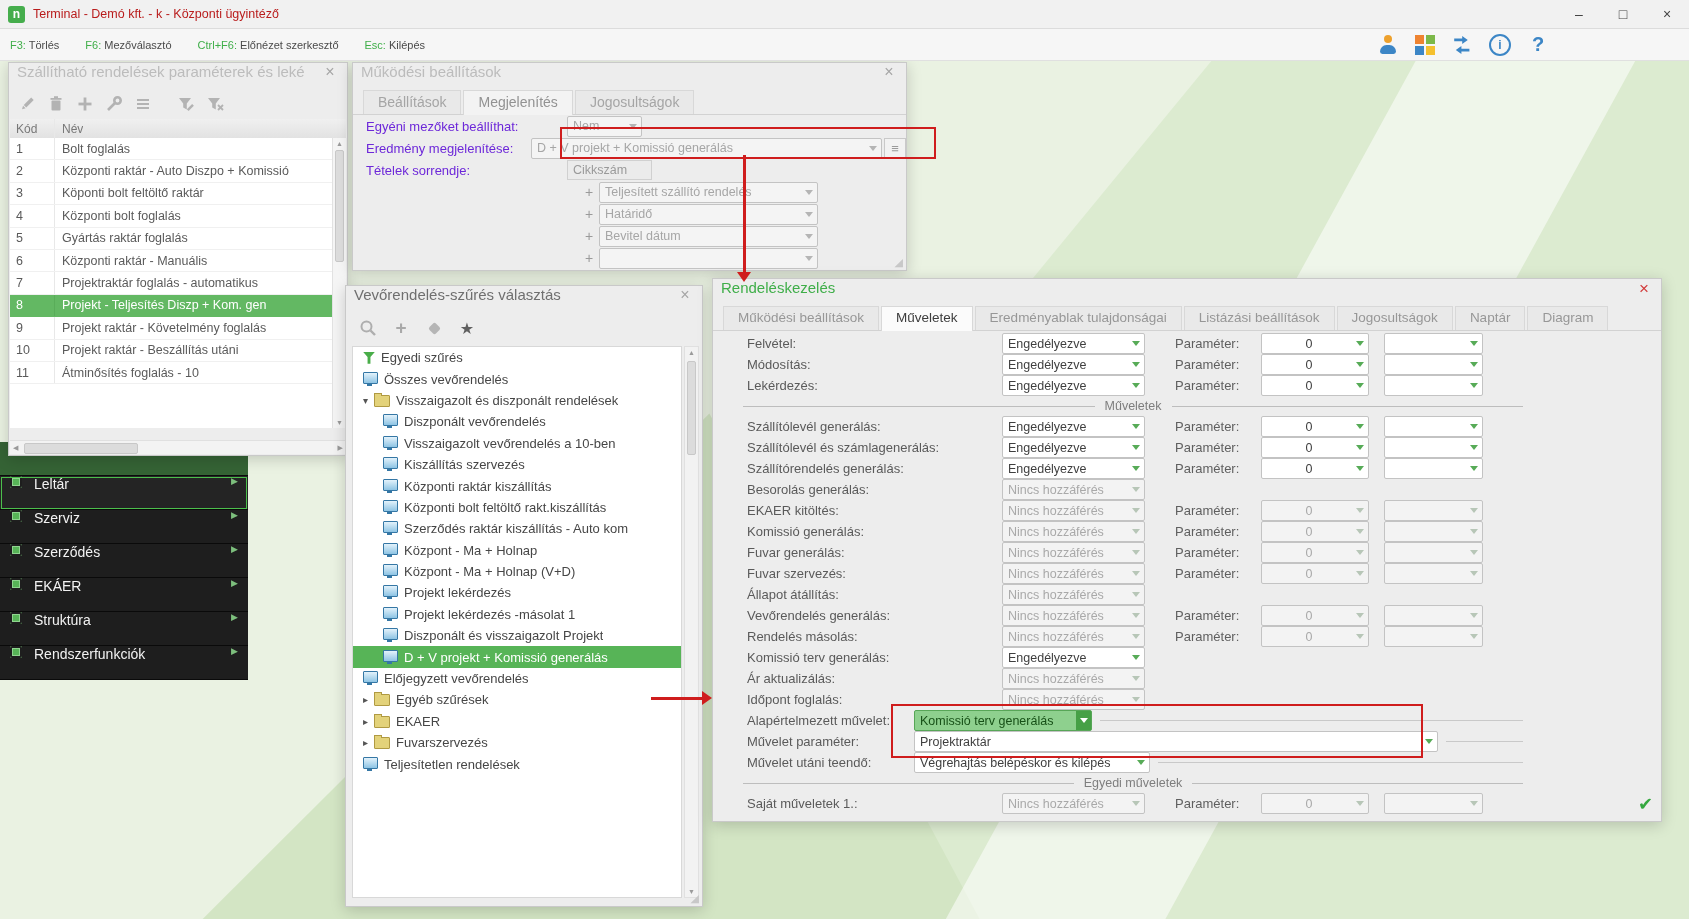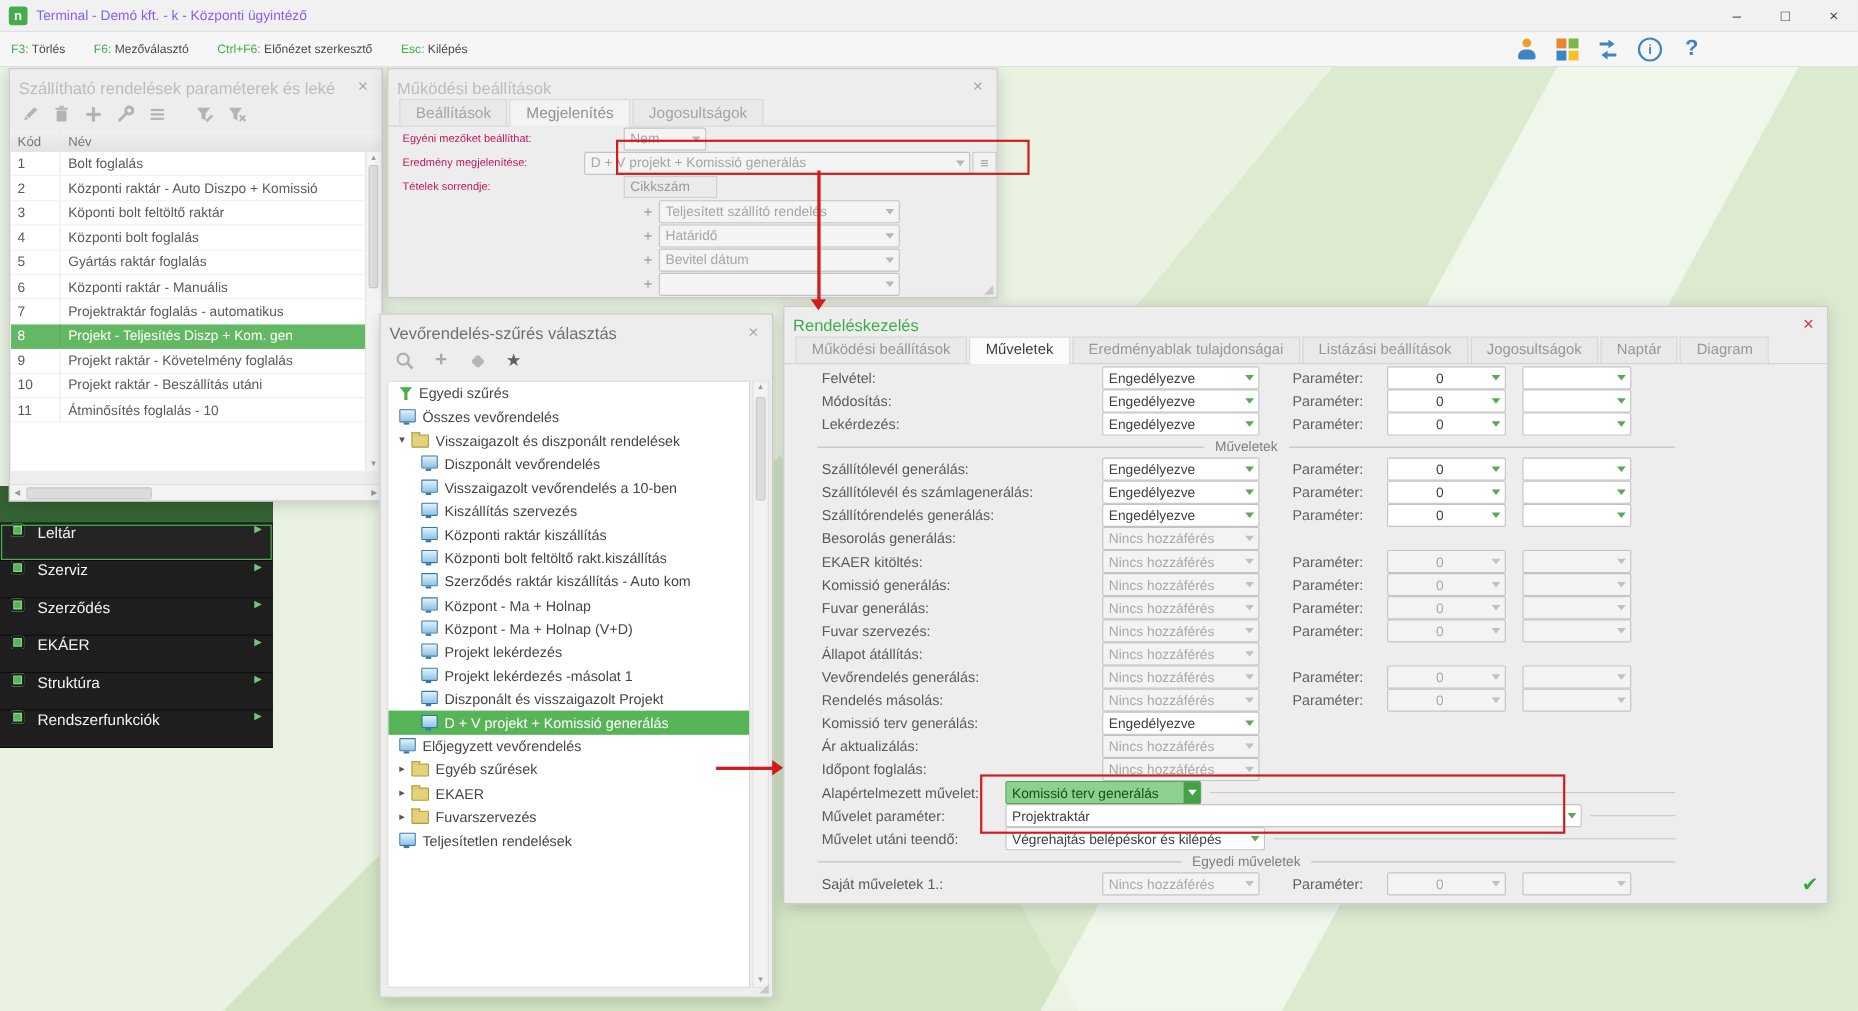--- a/index.html
+++ b/index.html
@@ -8,42 +8,42 @@
   
   .poly{position:absolute;inset:0;z-index:0;pointer-events:none}
   .poly1{background:#dcebd0;clip-path:polygon(30% 100%,72% 6%,100% 6%,100% 100%)}
   .poly2{background:rgba(255,255,255,.55);clip-path:polygon(56% 100%,84% 6%,97% 6%,69% 100%)}
   .poly3{background:#d3e5c4;clip-path:polygon(12% 100%,42% 45%,58% 100%)}
   
   .titlebar{position:absolute;left:0;top:0;width:1689px;height:28px;background:#f1f1f1;
             border-bottom:1px solid #dcdcdc;display:flex;align-items:center;z-index:20}
   .applogo{width:17px;height:17px;background:#45ad4c;border-radius:3px;color:#fff;font-size:12px;
            font-weight:bold;display:flex;align-items:center;justify-content:center;margin:0 8px 0 8px}
-  .apptitle{font-size:12.5px;color:#8b5cf6}
+  .apptitle{font-size:12.5px;color:#b91c1c}
   .sysbtns{margin-left:auto;display:flex}
   .sysbtn{width:44px;height:27px;display:flex;align-items:center;justify-content:center;color:#444;font-size:14px}
   .shortcutbar{position:absolute;left:0;top:29px;width:1689px;height:31px;background:#f6f6f6;
                border-bottom:1px solid #e0e0e0;display:flex;align-items:center;z-index:20;padding-left:10px}
   .sc{margin-right:26px;font-size:11px;color:#4a4a4a;white-space:nowrap}
   .sk{color:#3fae49}
   .sk::after{content:": ";color:#3fae49}
   .appicons{margin-left:auto;margin-right:150px;display:flex;align-items:center;gap:16px}
   .ic{width:22px;height:22px;display:flex;align-items:center;justify-content:center;position:relative}
   .ic-user::before{content:"";position:absolute;left:7px;top:1px;width:8px;height:8px;border-radius:50%;background:#eda12d}
   .ic-user::after{content:"";position:absolute;left:3px;bottom:2px;width:16px;height:9px;border-radius:8px 8px 3px 3px;background:#3c86c6}
   .ic-apps{display:grid;grid-template-columns:9px 9px;grid-gap:2px;width:auto;height:auto}
   .ic-apps span{width:9px;height:9px;display:block}
   .ic-apps span:nth-child(1){background:#ee8331}.ic-apps span:nth-child(2){background:#7cb849}
   .ic-apps span:nth-child(3){background:#3c86c6}.ic-apps span:nth-child(4){background:#f5c02e}
   .ic-info{width:18px;height:18px;border:2px solid #3c86c6;border-radius:50%;color:#3c86c6;
            font-size:12px;font-weight:bold;display:flex;align-items:center;justify-content:center}
   .ic-help{color:#3c86c6;font-size:20px;font-weight:bold}
   
   .window{position:absolute;background:#ededed;border:1px solid #c9c9c9;box-shadow:0 3px 14px rgba(0,0,0,.18)}
-  .wtitle{height:26px;display:flex;align-items:flex-end;padding:0 8px;font-size:15px;white-space:nowrap;overflow:hidden}
+  .wtitle{height:26px;display:flex;align-items:flex-start;padding:0 8px;font-size:15px;white-space:nowrap;overflow:hidden}
   .wclose{margin-left:auto;font-size:16px;color:#a6a6a6;width:18px;text-align:center;flex:none}
   
   .orders{left:8px;top:62px;width:338px;height:392px;z-index:5}
   .orders .wtitle{color:#bcbcbc}
   .otoolbar{height:30px;display:flex;align-items:center;gap:9px;padding-left:8px}
   .otoolbar .tbi{width:20px;height:20px;display:flex;align-items:center;justify-content:center}
   .tbi.gap{margin-left:14px}
   .thead{position:absolute;left:1px;right:1px;top:56px;height:19px;background:linear-gradient(#f0f0f0,#e2e2e2);
          border-bottom:1px solid #cfcfcf;display:flex;font-size:12px;color:#787878;align-items:center}
   .thead .c-code{font-weight:normal}
@@ -73,21 +73,21 @@
   .narrow{margin-left:auto;color:#7dbf7d;font-size:9px}
   
   .settings{left:352px;top:62px;width:553px;height:207px;z-index:5}
   .settings .wtitle{color:#bcbcbc}
   .tabsrow{height:25px;display:flex;align-items:flex-end;padding-left:10px;border-bottom:1px solid #d2d2d2}
   .tab{padding:0 14px;line-height:22px;height:23px;border:1px solid #d8d8d8;border-bottom:none;background:#e9e9e9;
        color:#a5a5a5;font-size:14px;margin-right:2px;white-space:nowrap}
   .tab.act{background:#f3f3f3;color:#929292;position:relative;top:1px;height:24px}
   .sform{position:absolute;left:0;top:52px;right:0;bottom:0}
   .frow{height:22px;display:flex;align-items:center;padding-left:13px}
-  .flabel{width:201px;font-size:10px;color:#be185d;white-space:nowrap}
+  .flabel{width:201px;font-size:13px;color:#6d28d9;white-space:nowrap}
   .splus{width:14px;margin-left:219px;color:#9a9a9a;font-size:14px;flex:none}
   .combo{height:19px;background:#fff;border:1px solid #c3c3c3;display:flex;align-items:center;
          padding:0 4px 0 5px;font-size:12.5px;color:#3f3f3f;border-radius:2px;flex:none}
   .cval{flex:1;white-space:nowrap;overflow:hidden}
   .carr{width:0;height:0;border-left:4px solid transparent;border-right:4px solid transparent;
         border-top:5px solid #57ab57;margin-left:5px;flex:none}
   .combo.dis{background:#f3f3f3;color:#a9a9a9}
   .combo.dis .carr{border-top-color:#b7c6b7}
   .combo.gray{background:#f4f4f4;color:#a6a6a6}
   .combo.gray .carr{border-top-color:#b5b5b5}

